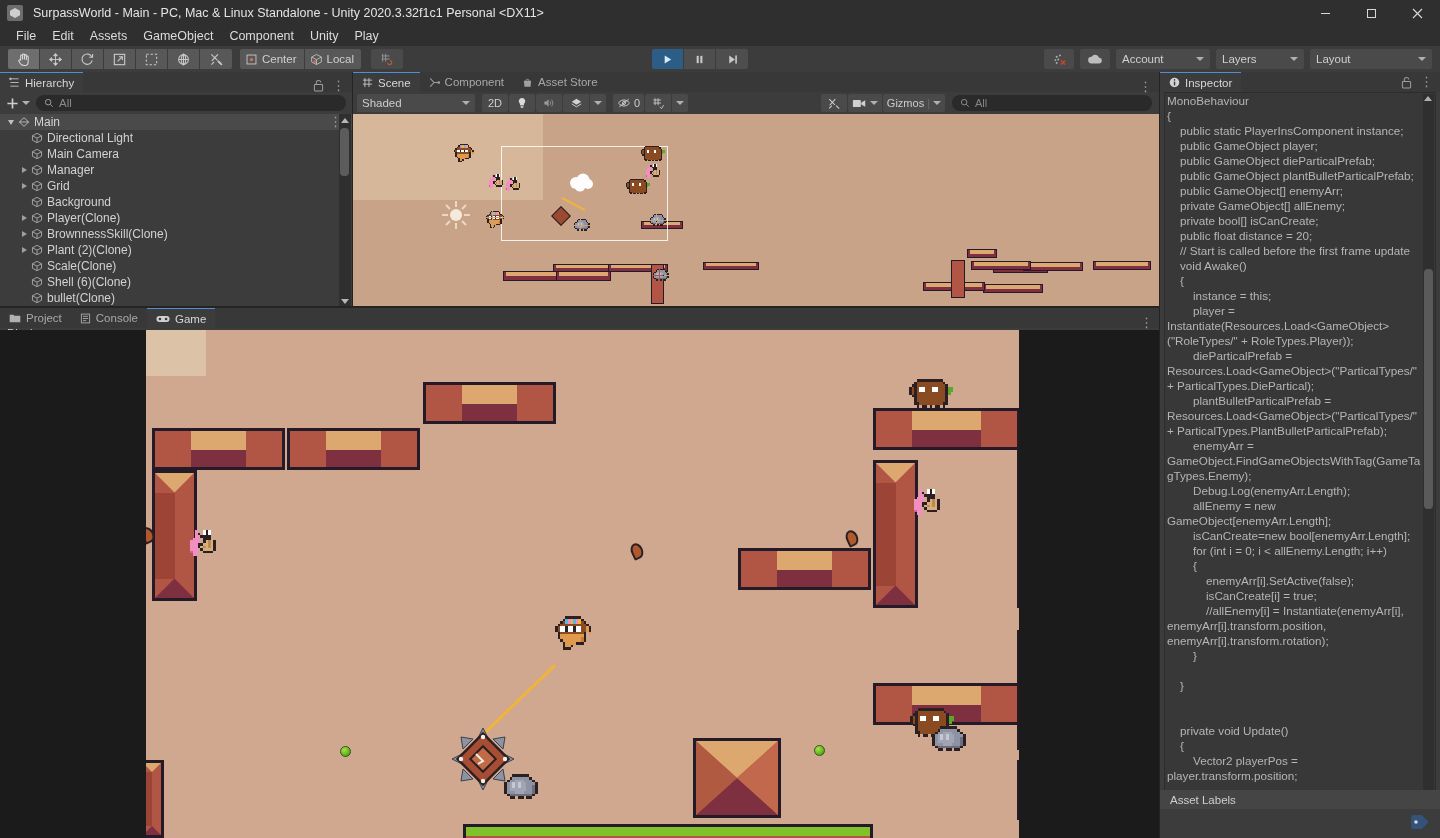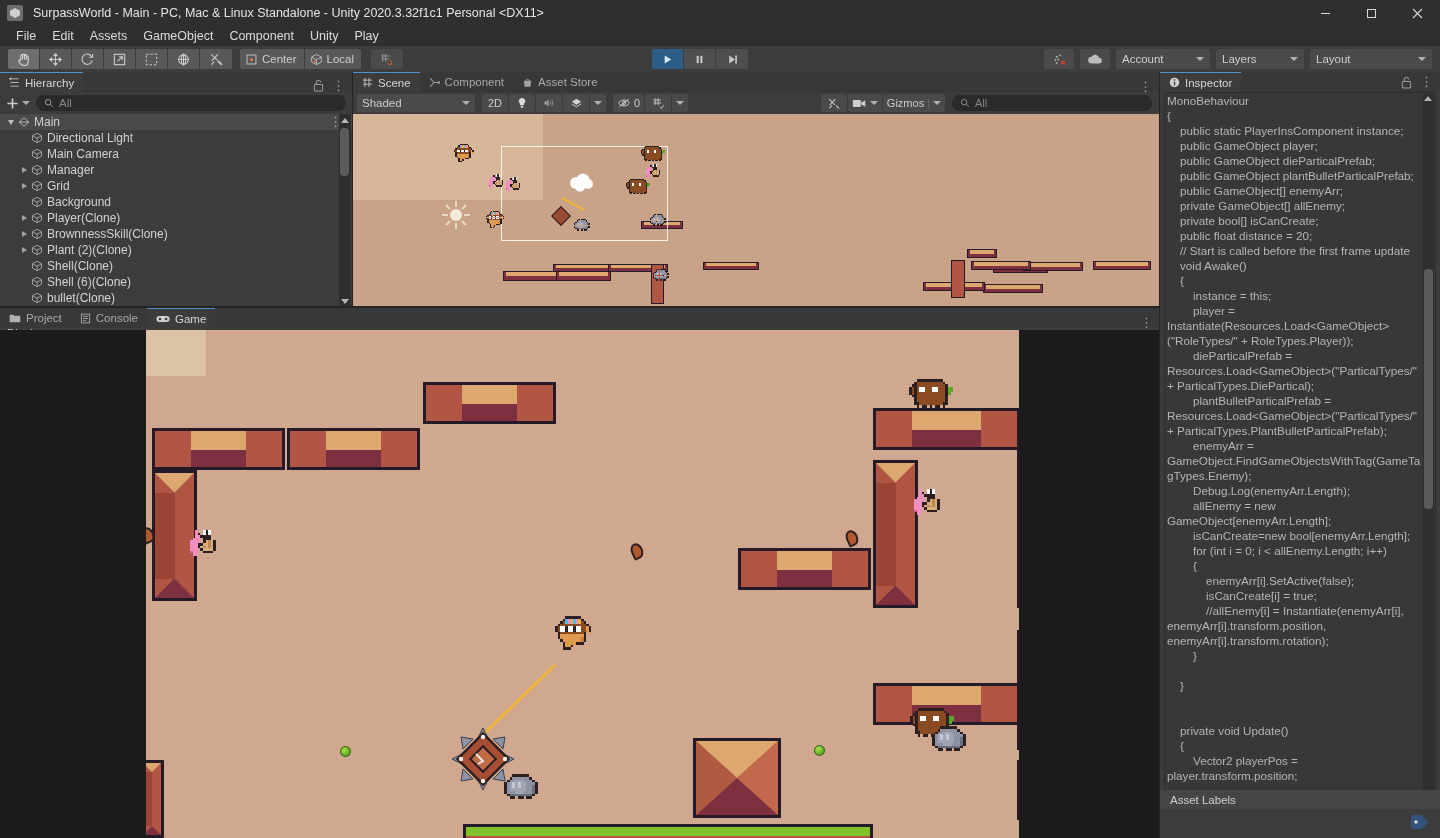--- a/index.html
+++ b/index.html
@@ -554,21 +554,21 @@
         </div>
         <div class="hier-row">
           <div class="indent"></div>
           <div class="arrow-spacer"></div>
           <span class="go-icon">
             <svg width="12" height="12" viewBox="0 0 14 14" fill="none" stroke="#b9b9b9" stroke-width="0.95">
               <path d="M7 1.6 L12.3 4.4 V9.6 L7 12.4 L1.7 9.6 V4.4 Z"></path>
               <path d="M1.7 4.4 L7 7.2 L12.3 4.4 M7 7.2 V12.4"></path>
             </svg>
           </span>
-          <span>Shell(Clone)</span>
+          <span>Scale(Clone)</span>
         </div>
         <div class="hier-row">
           <div class="indent"></div>
           <div class="arrow-spacer"></div>
           <span class="go-icon">
             <svg width="12" height="12" viewBox="0 0 14 14" fill="none" stroke="#b9b9b9" stroke-width="0.95">
               <path d="M7 1.6 L12.3 4.4 V9.6 L7 12.4 L1.7 9.6 V4.4 Z"></path>
               <path d="M1.7 4.4 L7 7.2 L12.3 4.4 M7 7.2 V12.4"></path>
             </svg>
           </span>

